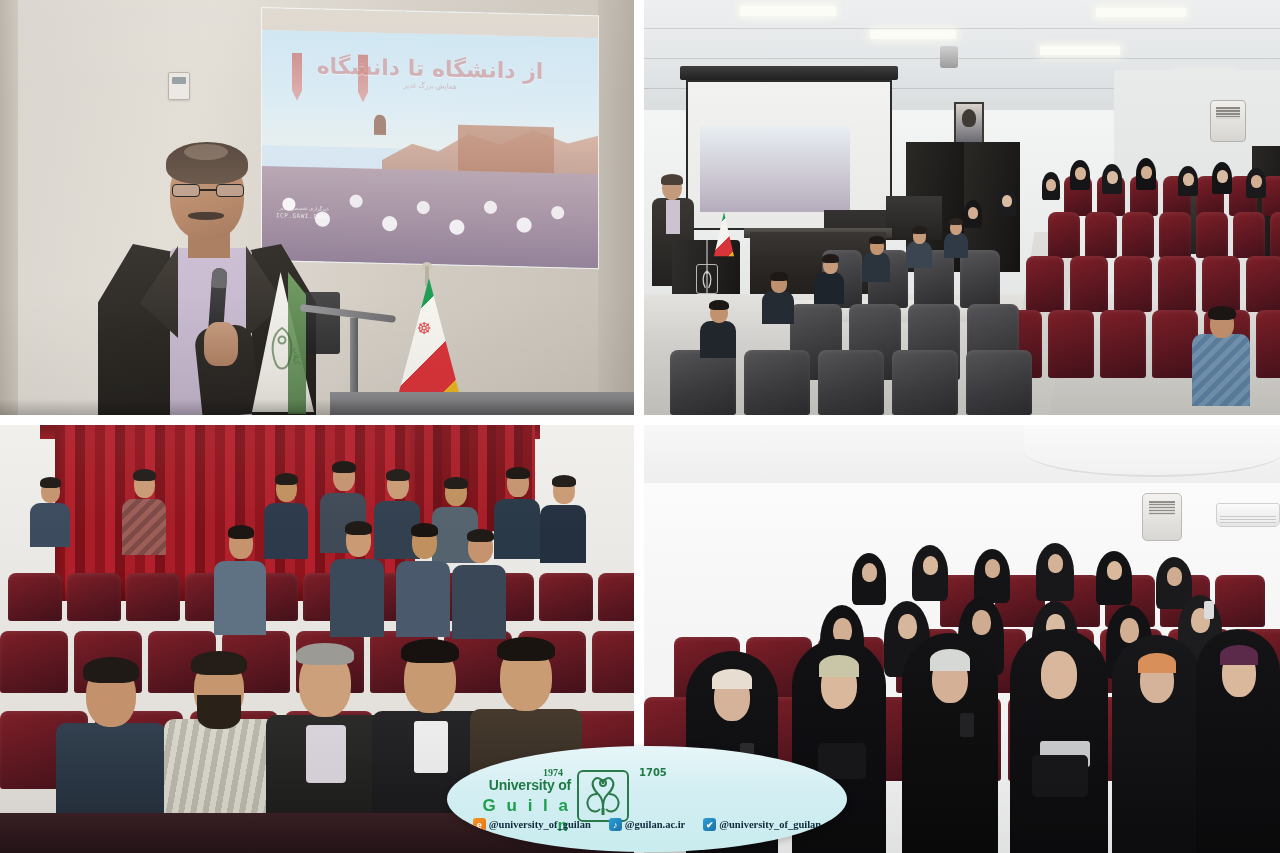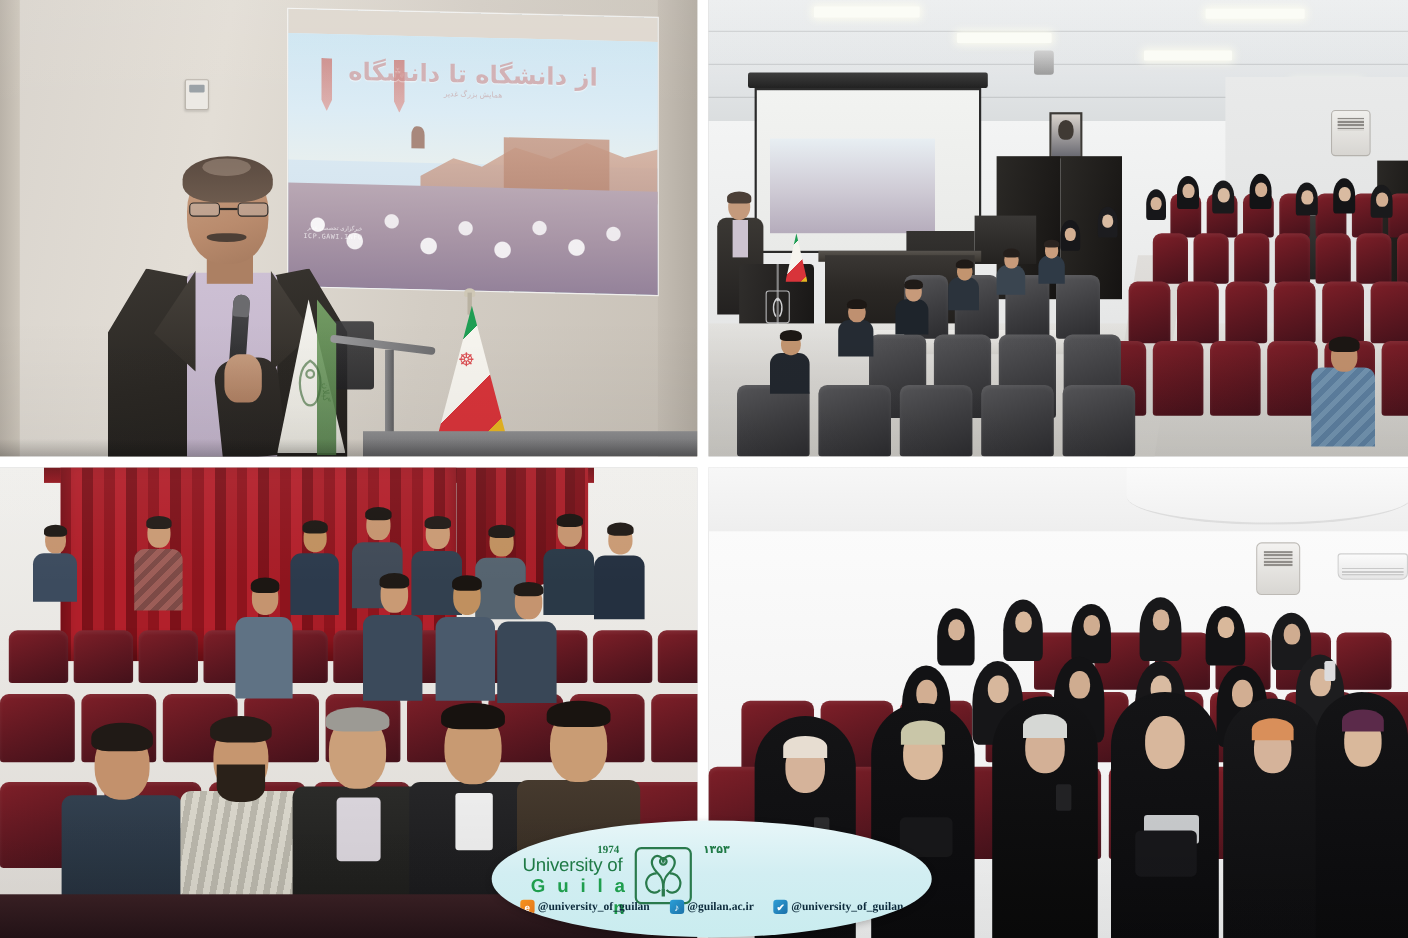--- a/index.html
+++ b/index.html
@@ -506,21 +506,22 @@
     font-size: 10px; font-weight: bold; color: #1f7a46;
     font-family: "Liberation Serif", serif;
   }
   .bn-year-r {
     position: absolute; left: 192px; top: 13px;
     font-size: 10px; font-weight: bold; color: #1f7a46;
     font-family: "DejaVu Sans", sans-serif;
   }
   .bn-uni {
     position: absolute; left: 28px; top: 24px; width: 96px;
-    font-size: 17px; font-weight: normal; color: #1f7a46; line-height: 1.05;
+    text-align: right;
+    font-size: 14px; font-weight: bold; color: #1f7a46; line-height: 1.05;
     letter-spacing: -.2px;
   }
   .bn-guilan {
     position: absolute; left: 28px; top: 42px; width: 96px;
     text-align: right;
     font-size: 17px; font-weight: bold; color: #1f9e4e; letter-spacing: 3px;
   }
   .bn-logo {
     position: absolute; left: 128px; top: 14px; width: 56px; height: 56px;
   }
@@ -1077,21 +1078,21 @@
         <span class="hd" style="left:26px;top:22px;width:34px;height:46px;background:#d9b89b;border-radius:46%;"></span>
         <span class="hr" style="left:24px;top:16px;width:38px;height:20px;background:#5b2a4a;border-radius:50% 50% 0 0;"></span>
       </div>
       <div class="noise"></div>
     </div>
   </div>
 
   <div id="banner">
     <div class="bn-row1">
       <div class="bn-year-l">1974</div>
-      <div class="bn-year-r">۱۳۵۳</div>
+      <div class="bn-year-r">1705</div>
       <div class="bn-uni">University of</div>
       <div class="bn-guilan">G u i l a n</div>
 
       <div class="bn-logo">
         <svg viewBox="0 0 56 56" width="56" height="56" aria-hidden="true">
           <rect x="3" y="3" width="50" height="50" rx="5" ry="5" fill="none" stroke="#2a7a4c" stroke-width="2"></rect>
           <path d="M28 16 C28 11, 22 8, 19 12 C15 17, 20 23, 24 27
                    C27 30, 28 34, 28 40" fill="none" stroke="#2a7a4c" stroke-width="2"></path>
           <path d="M28 16 C28 11, 34 8, 37 12 C41 17, 36 23, 32 27
                    C29 30, 28 34, 28 40" fill="none" stroke="#2a7a4c" stroke-width="2"></path>

